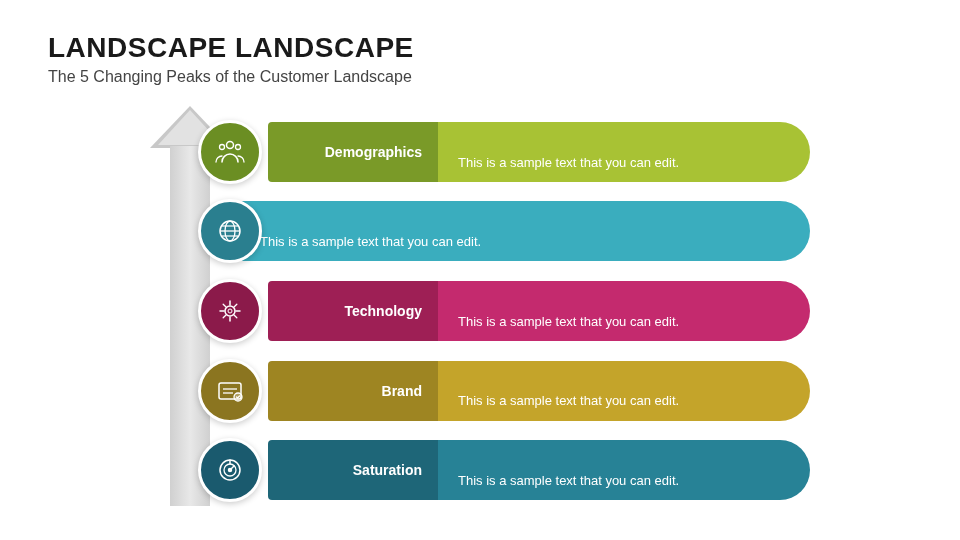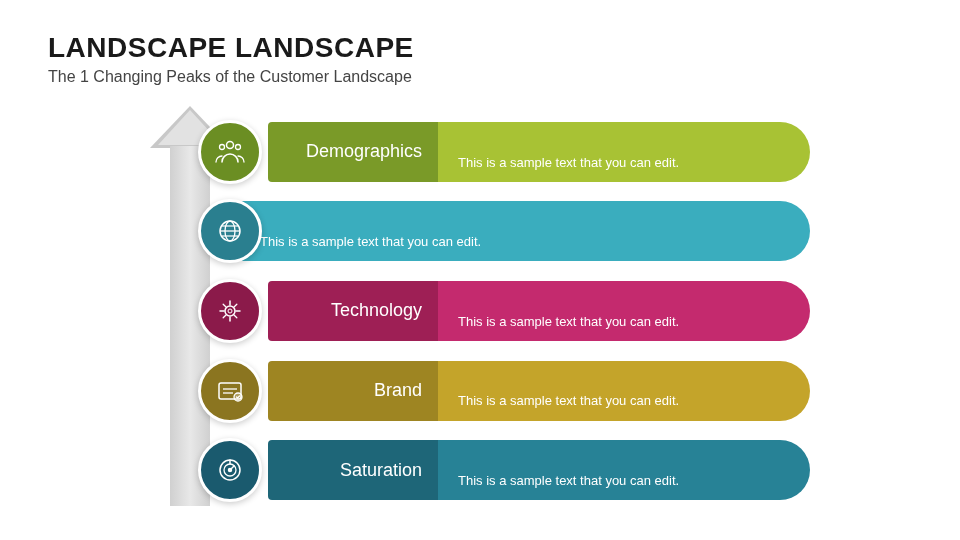--- a/index.html
+++ b/index.html
@@ -130,22 +130,22 @@
       align-items: center;
       justify-content: flex-end;
       padding-right: 16px;
       width: 170px;
       margin-left: 28px;
       position: relative;
       border-radius: 4px 0 0 4px;
     }
 
     .label-bar span {
-      font-size: 18px;
-      font-weight: 400;
+      font-size: 14px;
+      font-weight: 700;
       color: white;
     }
 
     
     .text-pill {
       height: 60px;
       flex: 1;
       border-radius: 0 30px 30px 0;
       display: flex;
       align-items: flex-end;
@@ -178,21 +178,21 @@
 
     .row-5 .circle-icon { background: #1a5a6e; }
     .row-5 .label-bar { background: #1e6678; }
     .row-5 .text-pill { background: #278296; }
   </style>
 </head>
 <body>
 
 <div class="slide">
   <h1 class="main-title">LANDSCAPE LANDSCAPE</h1>
-  <p class="subtitle">The 1 Changing Peaks of the Customer Landscape</p>
+  <p class="subtitle">The 5 Changing Peaks of the Customer Landscape</p>
 
   <div class="content-area">
 
     <div class="arrow-column">
       <div class="arrow-head"></div>
       <div class="arrow-shaft"></div>
     </div>
 
     <div class="rows-container">
 

